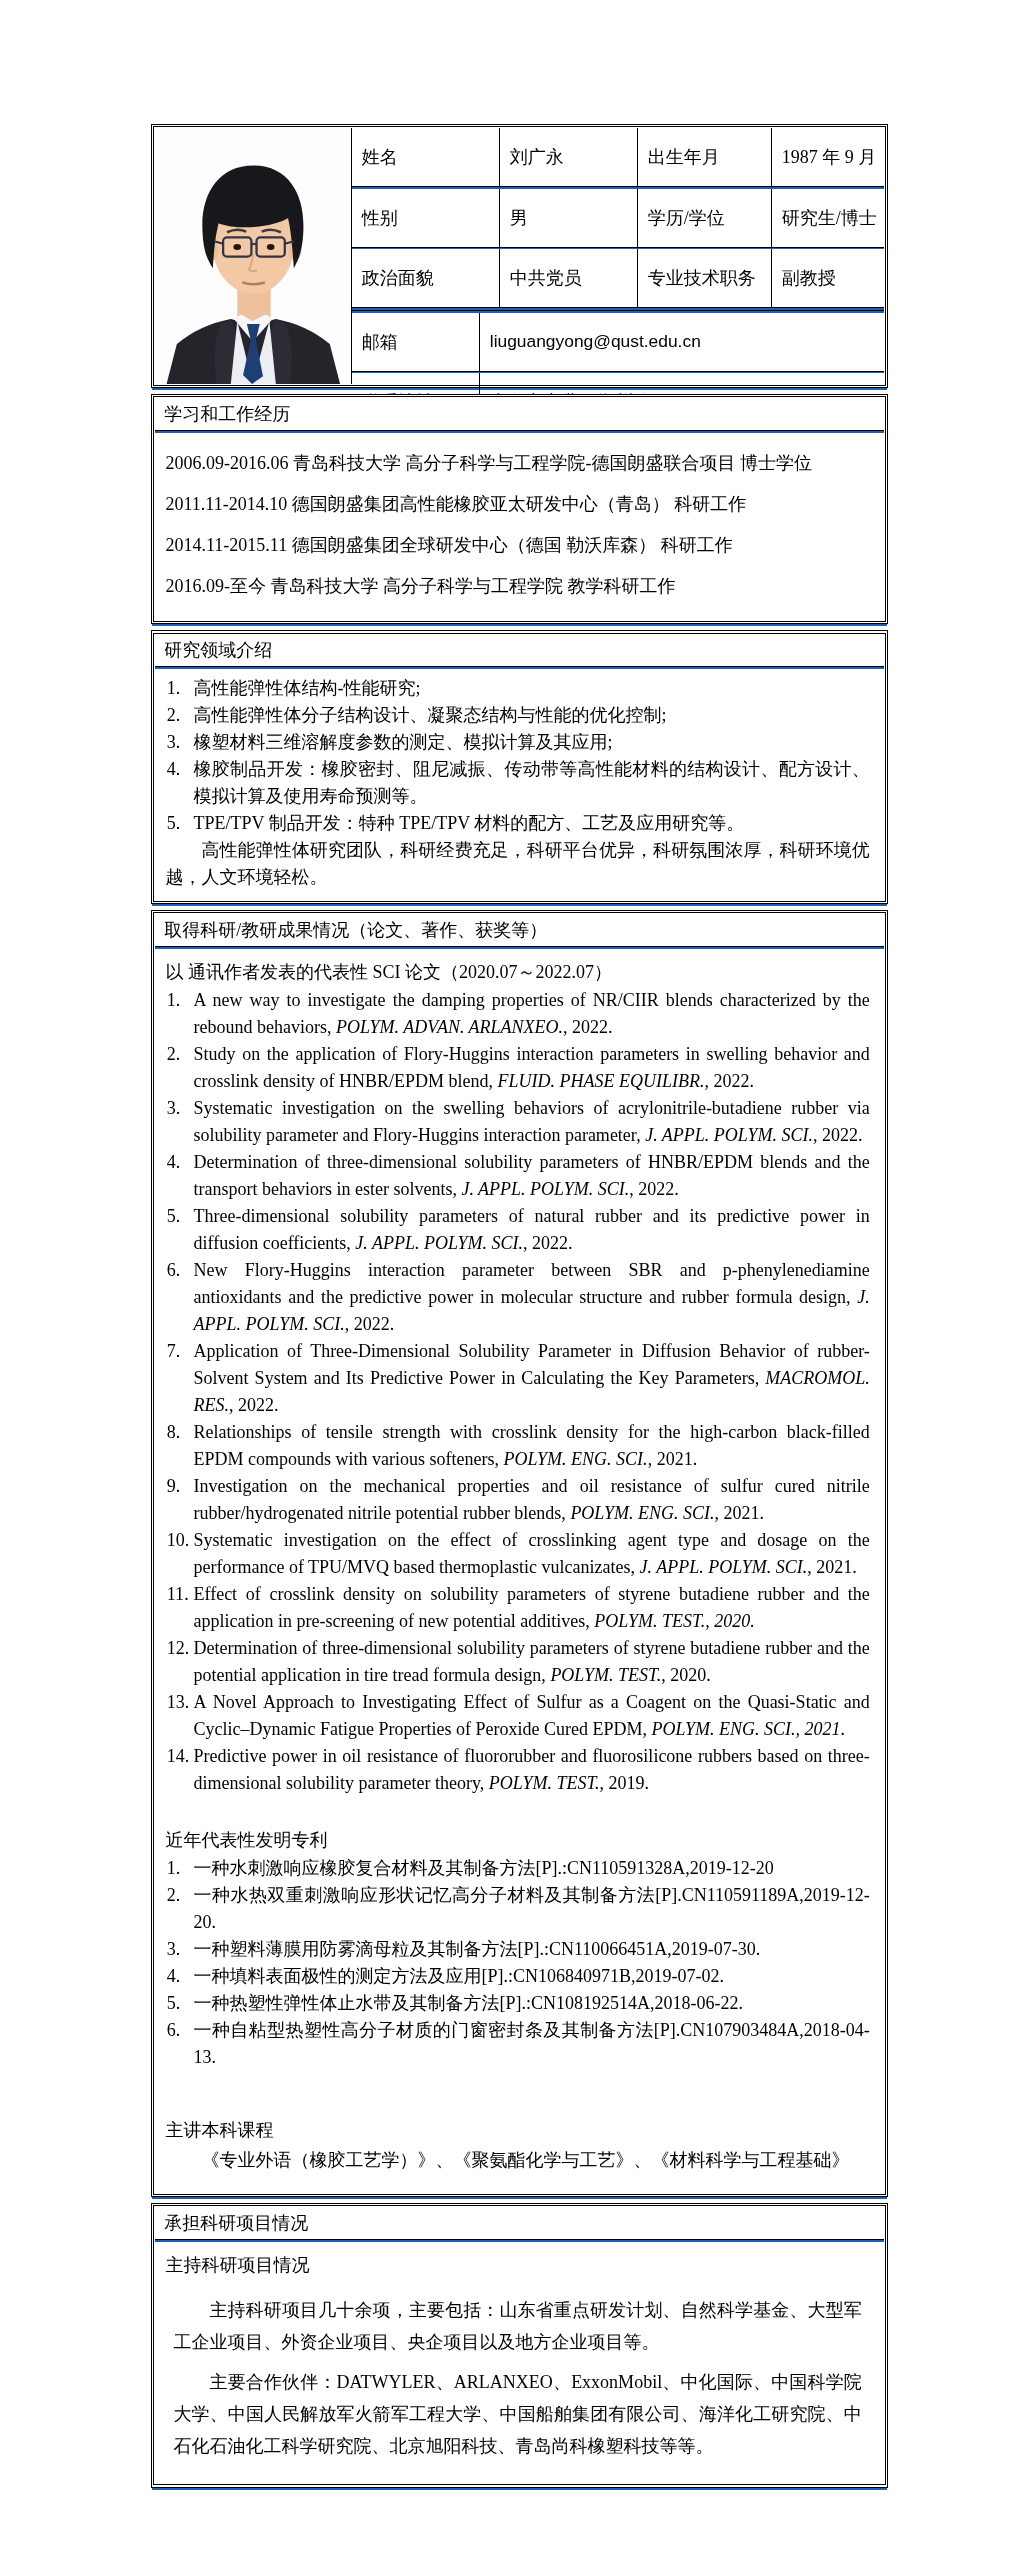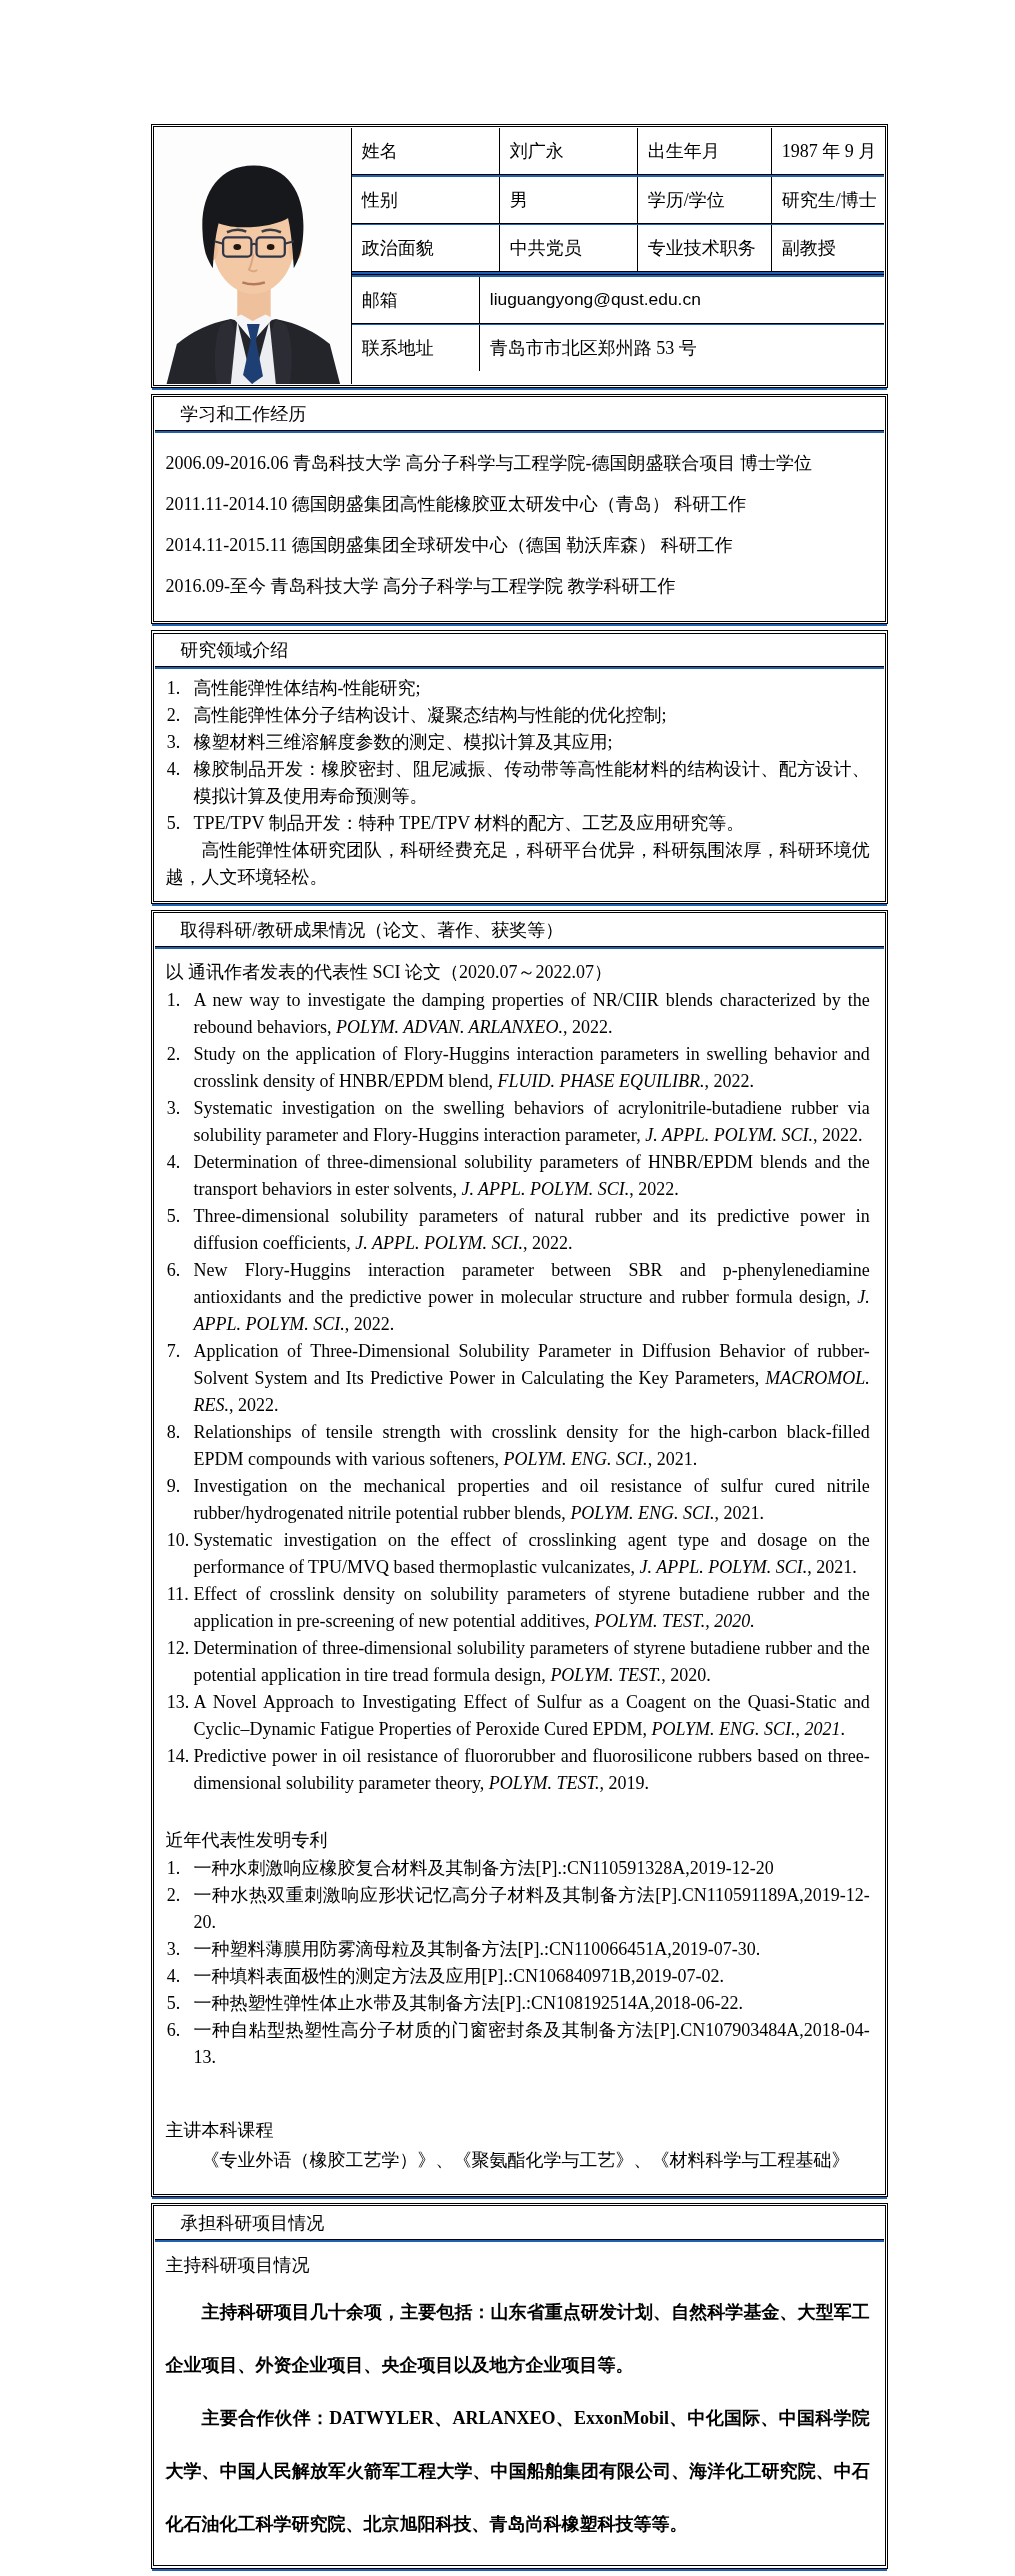--- a/index.html
+++ b/index.html
@@ -12,43 +12,43 @@
   .sec{margin-bottom:3.9px;}
   .tbl{border:1.9px solid #000;position:relative;background:#fff;}
   .tbl::before{content:"";position:absolute;inset:1.3px;border:0.6px solid #000;pointer-events:none;z-index:3;}
   .blue-bottom{height:1.9px;background:#2060b2;margin:0 0.6px 0 0.6px;}
   .tbl-inner{margin:3.2px;position:relative;}
   .hdiv{height:2.6px;background:linear-gradient(to bottom,#000 0,#000 1.2px,#2060b2 1.2px,#2060b2 100%);}
   
   .photo-cell{position:absolute;left:0;top:0;bottom:0;width:196px;border-right:1.3px solid #000;background:#fff;overflow:hidden;}
   .photo-cell svg{display:block;width:100%;height:100%;}
   .info-rows{margin-left:197px;}
-  .irow{display:flex;height:46px;align-items:flex-start;}
+  .irow{display:flex;height:58px;align-items:flex-start;}
   .cell{padding-left:9.6px;box-sizing:border-box;height:100%;display:flex;align-items:center;}
   .c-l1{width:127px;}
   .c-v1{width:138px;border-left:1.3px solid #000;margin-left:20px;}
   .c-l2{width:134px;border-left:1.3px solid #000;}
   .c-v2{flex:1;border-left:1.3px solid #000;}
   .c-wide{flex:1;border-left:1.3px solid #000;}
   .sans{font-family:"Liberation Sans","DejaVu Sans",sans-serif;font-size:17.4px;}
   
-  .thead{height:32px;display:flex;align-items:center;padding-left:25px;}
+  .thead{height:32px;display:flex;align-items:center;padding-left:9px;}
   .tbody{padding:6.4px 14px 9px 10.3px;}
   .blue{color:#000000;}
   .exp-entry{line-height:41px;white-space:nowrap;}
   
   ol.numlist{list-style:none;margin:0;padding:0;counter-reset:n;}
   ol.numlist li{counter-increment:n;position:relative;padding-left:28px;line-height:27px;text-align:justify;}
   ol.numlist li::before{content:counter(n) ".";position:absolute;left:1.3px;top:0;}
   .note-para{line-height:27px;text-indent:2em;text-align:justify;margin:0;}
   .subhead{line-height:28px;margin:2.6px 0 1.3px 0;}
   .journal{font-style:italic;}
   .gapline{height:26px;}
   .gapline-lg{height:42px;}
-  .proj-para{line-height:53px;text-indent:2em;text-align:justify;margin:0;font-weight:bold;}
+  .proj-para{line-height:32px;text-indent:2em;text-align:justify;margin:8px;}
   .proj-sub{line-height:41px;}
   .courses-line{line-height:30px;text-indent:2em;}
 </style>
 </head>
 <body>
 
 <div class="doc">
 
   <div class="sec">
     <div class="tbl">

